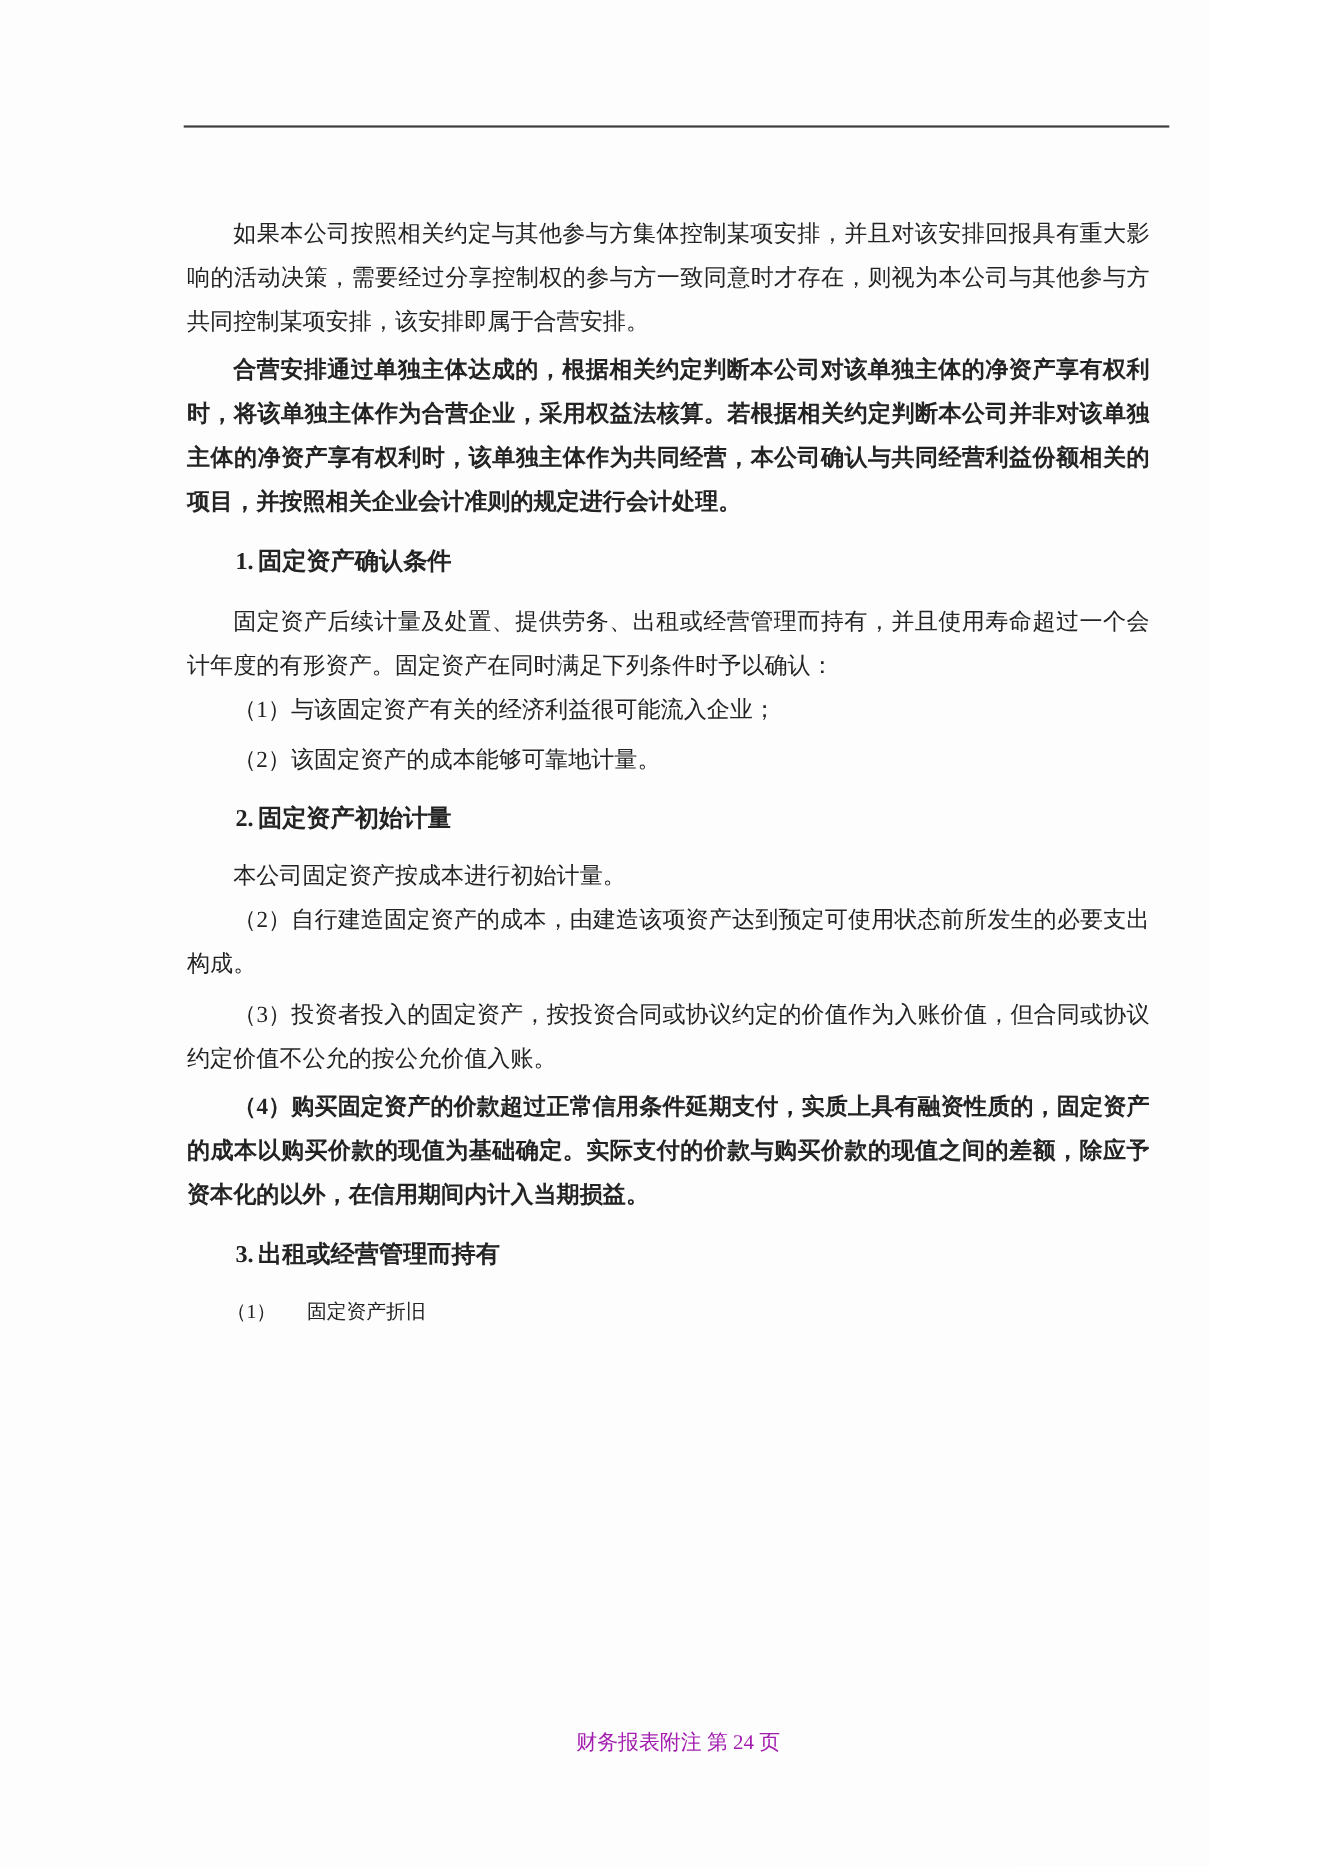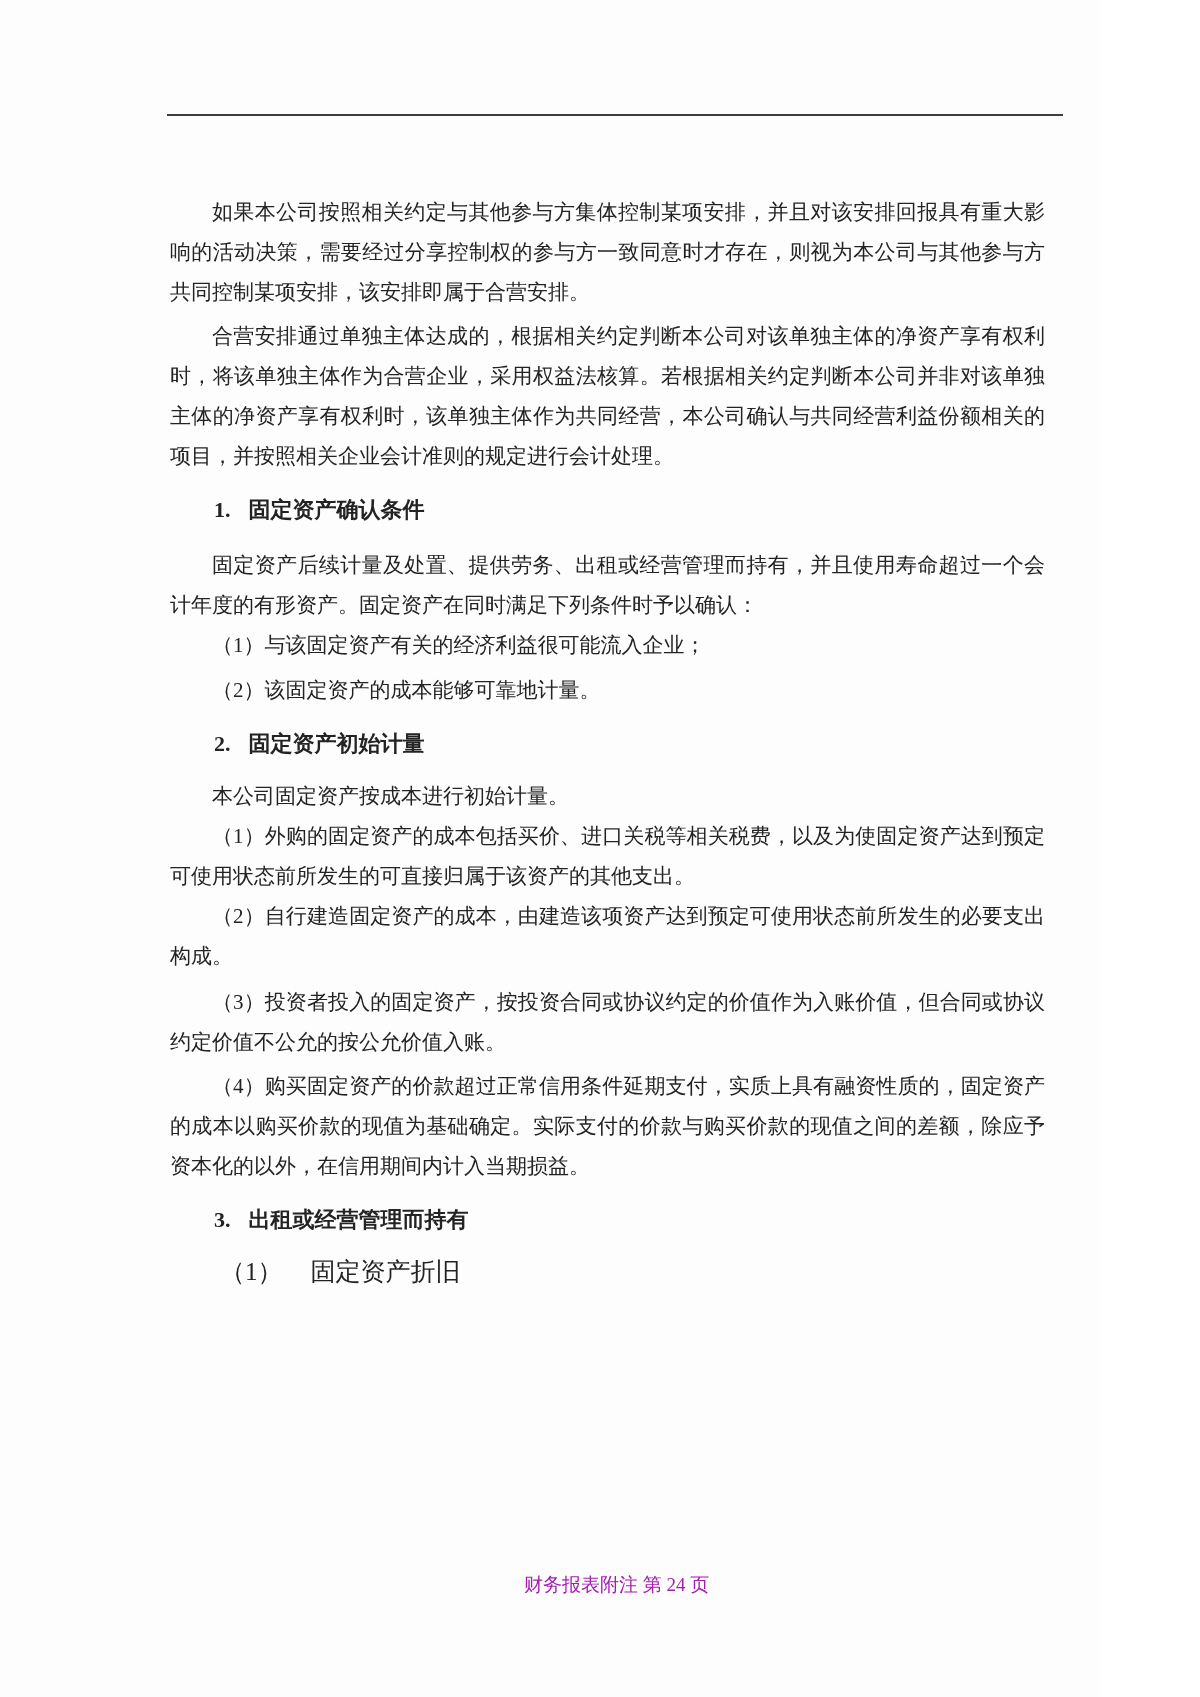--- a/index.html
+++ b/index.html
@@ -30,21 +30,21 @@
     top: 192px;
     width: 875px;
     font-size: 21px;
     line-height: 40px;
     text-align: justify;
   }
   .para {
     margin: 0;
     text-indent: 2em;
   }
-  .mt4  { margin-top: 4px; }
+  .mt4  { margin-top: 4px; font-weight: bold; }
   .mt5  { margin-top: 5px; }
   .mt6  { margin-top: 6px; }
   .mt12 { margin-top: 12px; }
   .mt13 { margin-top: 13px; }
   .mt15 { margin-top: 15px; }
   .sec-heading {
     margin: 16px 0 0 0;
     font-size: 22px;
     line-height: 40px;
     font-weight: 400;
@@ -57,25 +57,25 @@
   }
   .sub-heading {
     margin: 14px 0 0 0;
     font-size: 22px;
     line-height: 40px;
     font-weight: 700;
     text-indent: 2em;
     text-align: left;
   }
   .sub-heading .sub-title {
-    margin-left: 18px;
+    margin-left: 4px;
   }
   .tab-item {
     margin: 12px 0 0 0;
-    font-size: 25px;
+    font-size: 18px;
     line-height: 40px;
     text-indent: 2em;
     text-align: left;
   }
   .tab-item .tab-text {
     margin-left: 28px;
   }
   .footer {
     position: absolute;
     left: 170px;
@@ -111,21 +111,20 @@
     <p class="para">（1）与该固定资产有关的经济利益很可能流入企业；</p>
 
     <p class="para mt5">（2）该固定资产的成本能够可靠地计量。</p>
 
     <h3 class="sub-heading mt13">
       <span class="sub-number">2.</span><span class="sub-title">固定资产初始计量</span>
     </h3>
 
     <p class="para mt12">本公司固定资产按成本进行初始计量。</p>
 
-    <p class="para">（1）外购的固定资产的成本包括买价、进口关税等相关税费，以及为使固定资产达到预定可使用状态前所发生的可直接归属于该资产的其他支出。</p>
 
     <p class="para">（2）自行建造固定资产的成本，由建造该项资产达到预定可使用状态前所发生的必要支出构成。</p>
 
     <p class="para mt6">（3）投资者投入的固定资产，按投资合同或协议约定的价值作为入账价值，但合同或协议约定价值不公允的按公允价值入账。</p>
 
     <p class="para mt4">（4）购买固定资产的价款超过正常信用条件延期支付，实质上具有融资性质的，固定资产的成本以购买价款的现值为基础确定。实际支付的价款与购买价款的现值之间的差额，除应予资本化的以外，在信用期间内计入当期损益。</p>
 
     <h3 class="sub-heading mt13">
       <span class="sub-number">3.</span><span class="sub-title">出租或经营管理而持有</span>
     </h3>

